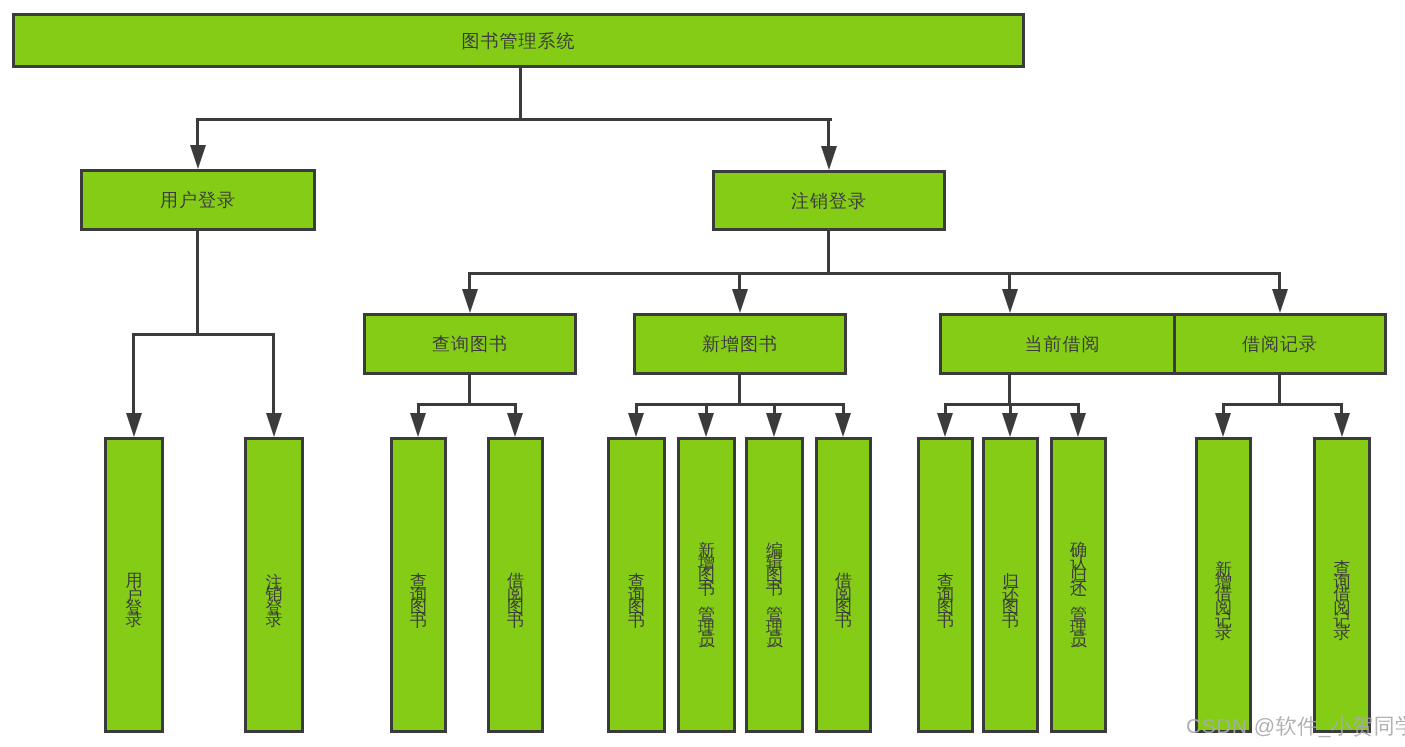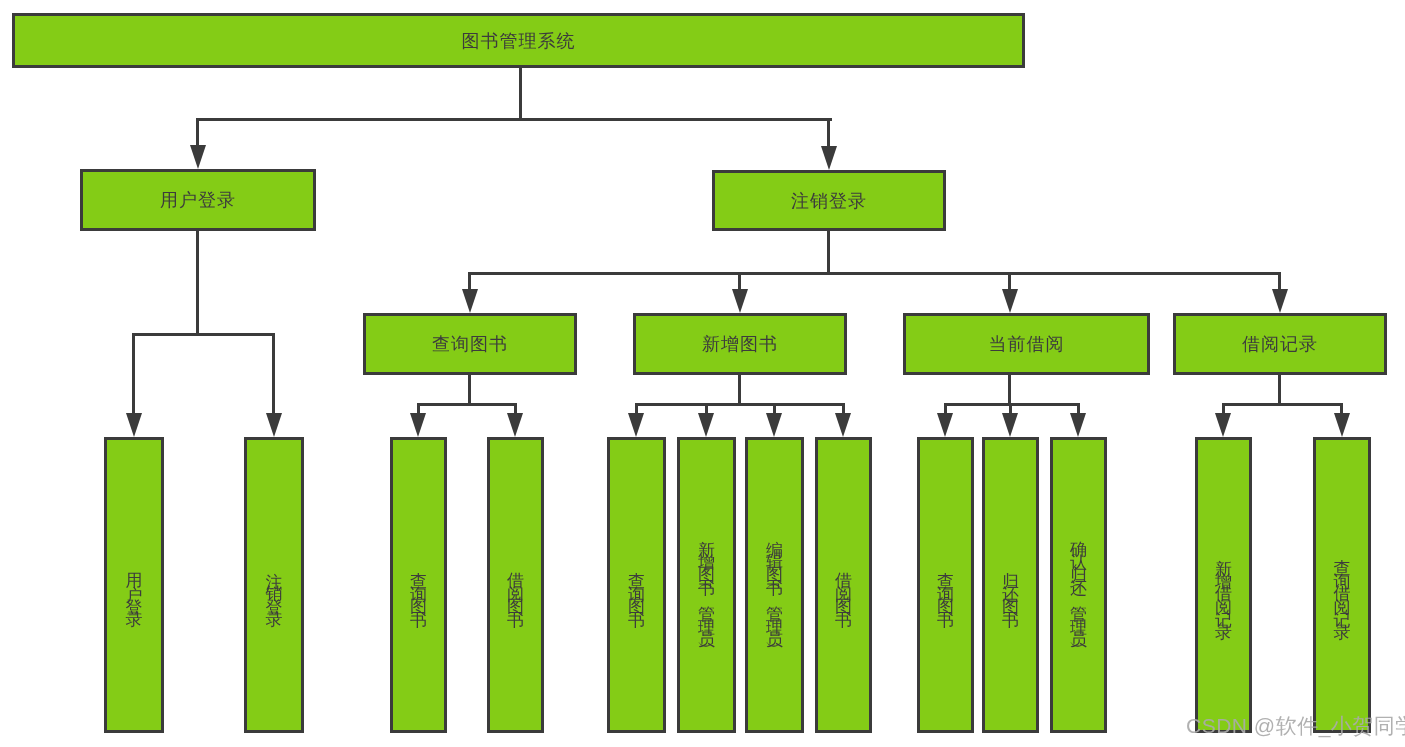--- a/index.html
+++ b/index.html
@@ -94,21 +94,21 @@
   <div class="box" style="left:12px;top:13px;width:1013px;height:55px">图书管理系统</div>
 
   <div class="box" style="left:80px;top:169px;width:236px;height:62px">用户登录</div>
 
   <div class="box" style="left:712px;top:170px;width:234px;height:61px">注销登录</div>
 
   <div class="box" style="left:363px;top:313px;width:214px;height:62px">查询图书</div>
 
   <div class="box" style="left:633px;top:313px;width:214px;height:62px">新增图书</div>
 
-  <div class="box" style="left:903px;top:313px;width:247px;height:62px">当前借阅</div>
+  <div class="box" style="left:939px;top:313px;width:247px;height:62px">当前借阅</div>
 
   <div class="box" style="left:1173px;top:313px;width:214px;height:62px">借阅记录</div>
 
   <div class="box vbox" style="left:104px;top:437px;width:60px;height:296px">用户登录</div>
 
   <div class="box vbox" style="left:244px;top:437px;width:60px;height:296px">注销登录</div>
 
   <div class="box vbox" style="left:390px;top:437px;width:57px;height:296px">查询图书</div>
 
   <div class="box vbox" style="left:487px;top:437px;width:57px;height:296px">借阅图书</div>

